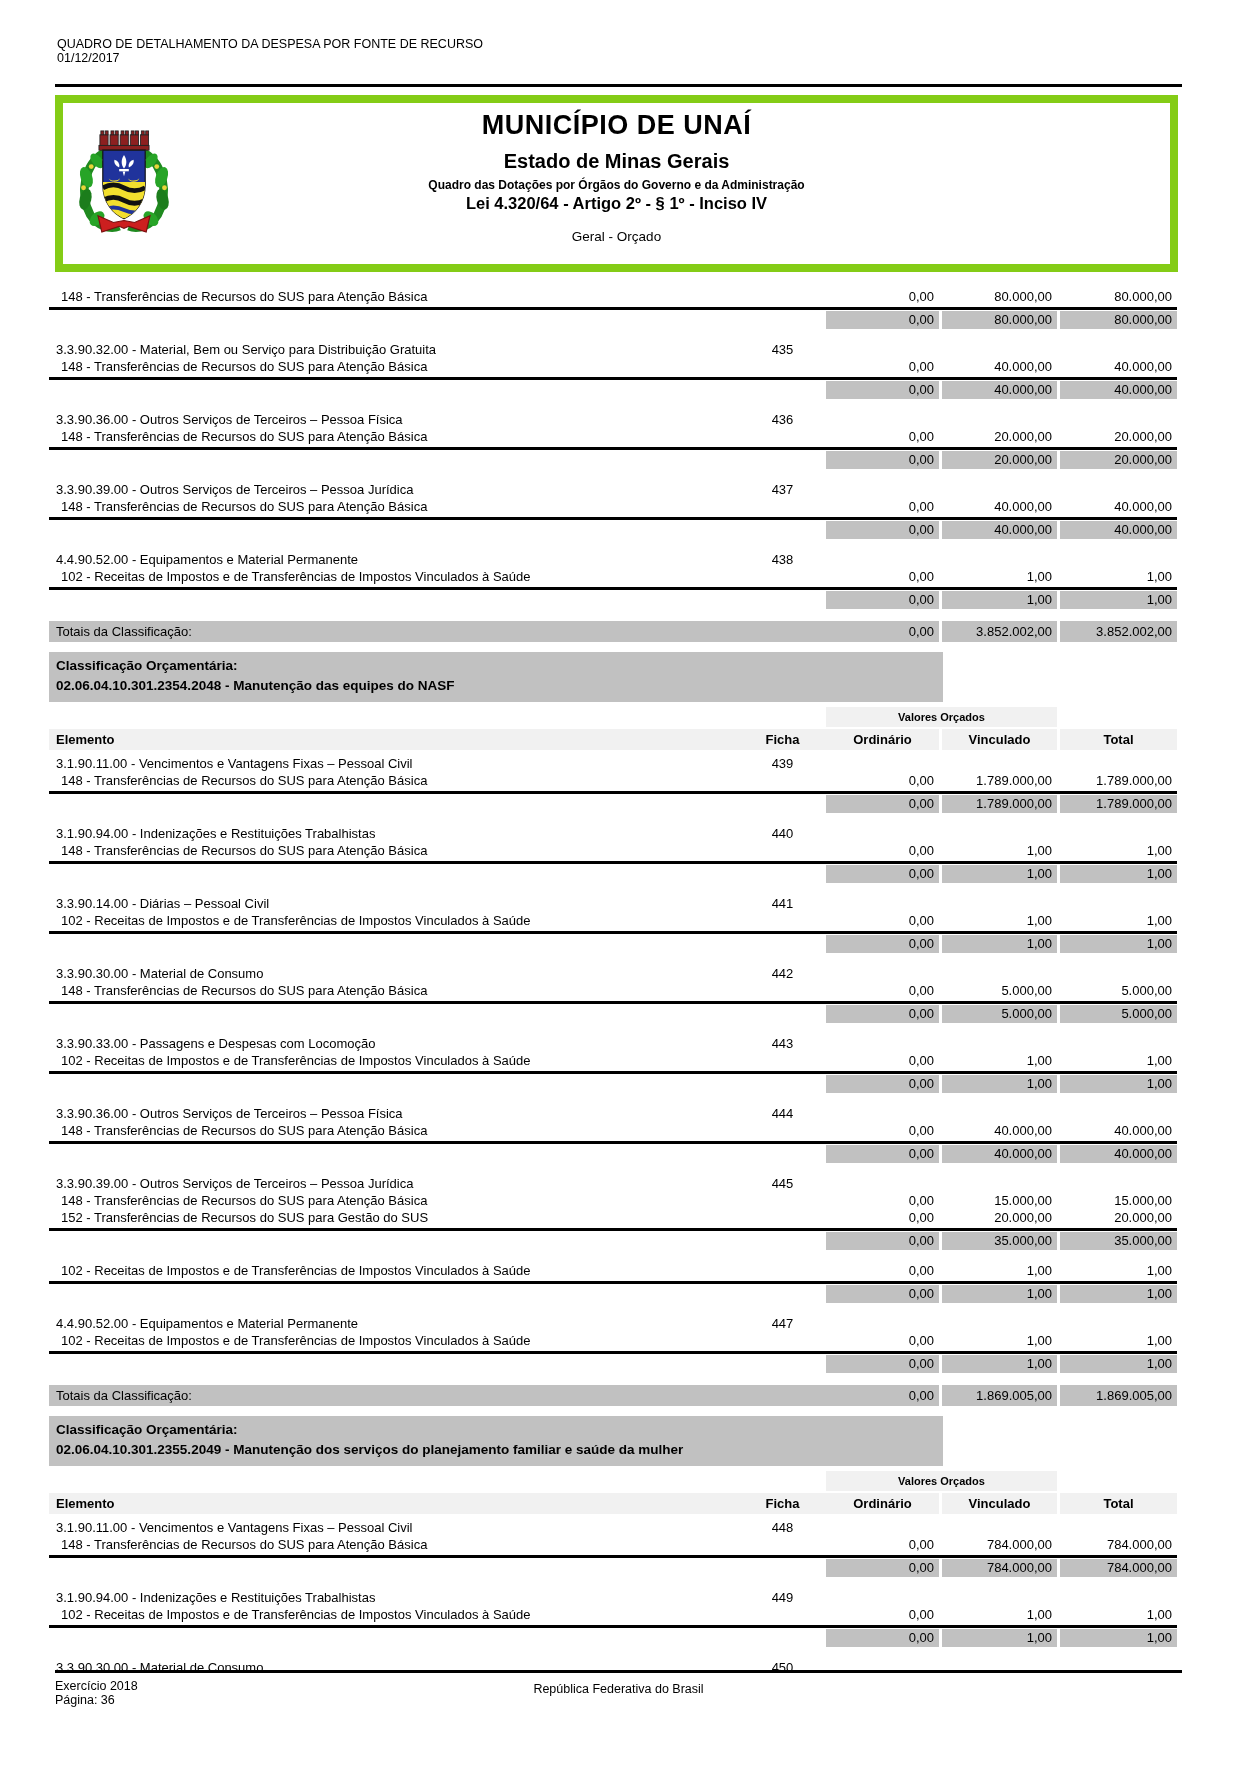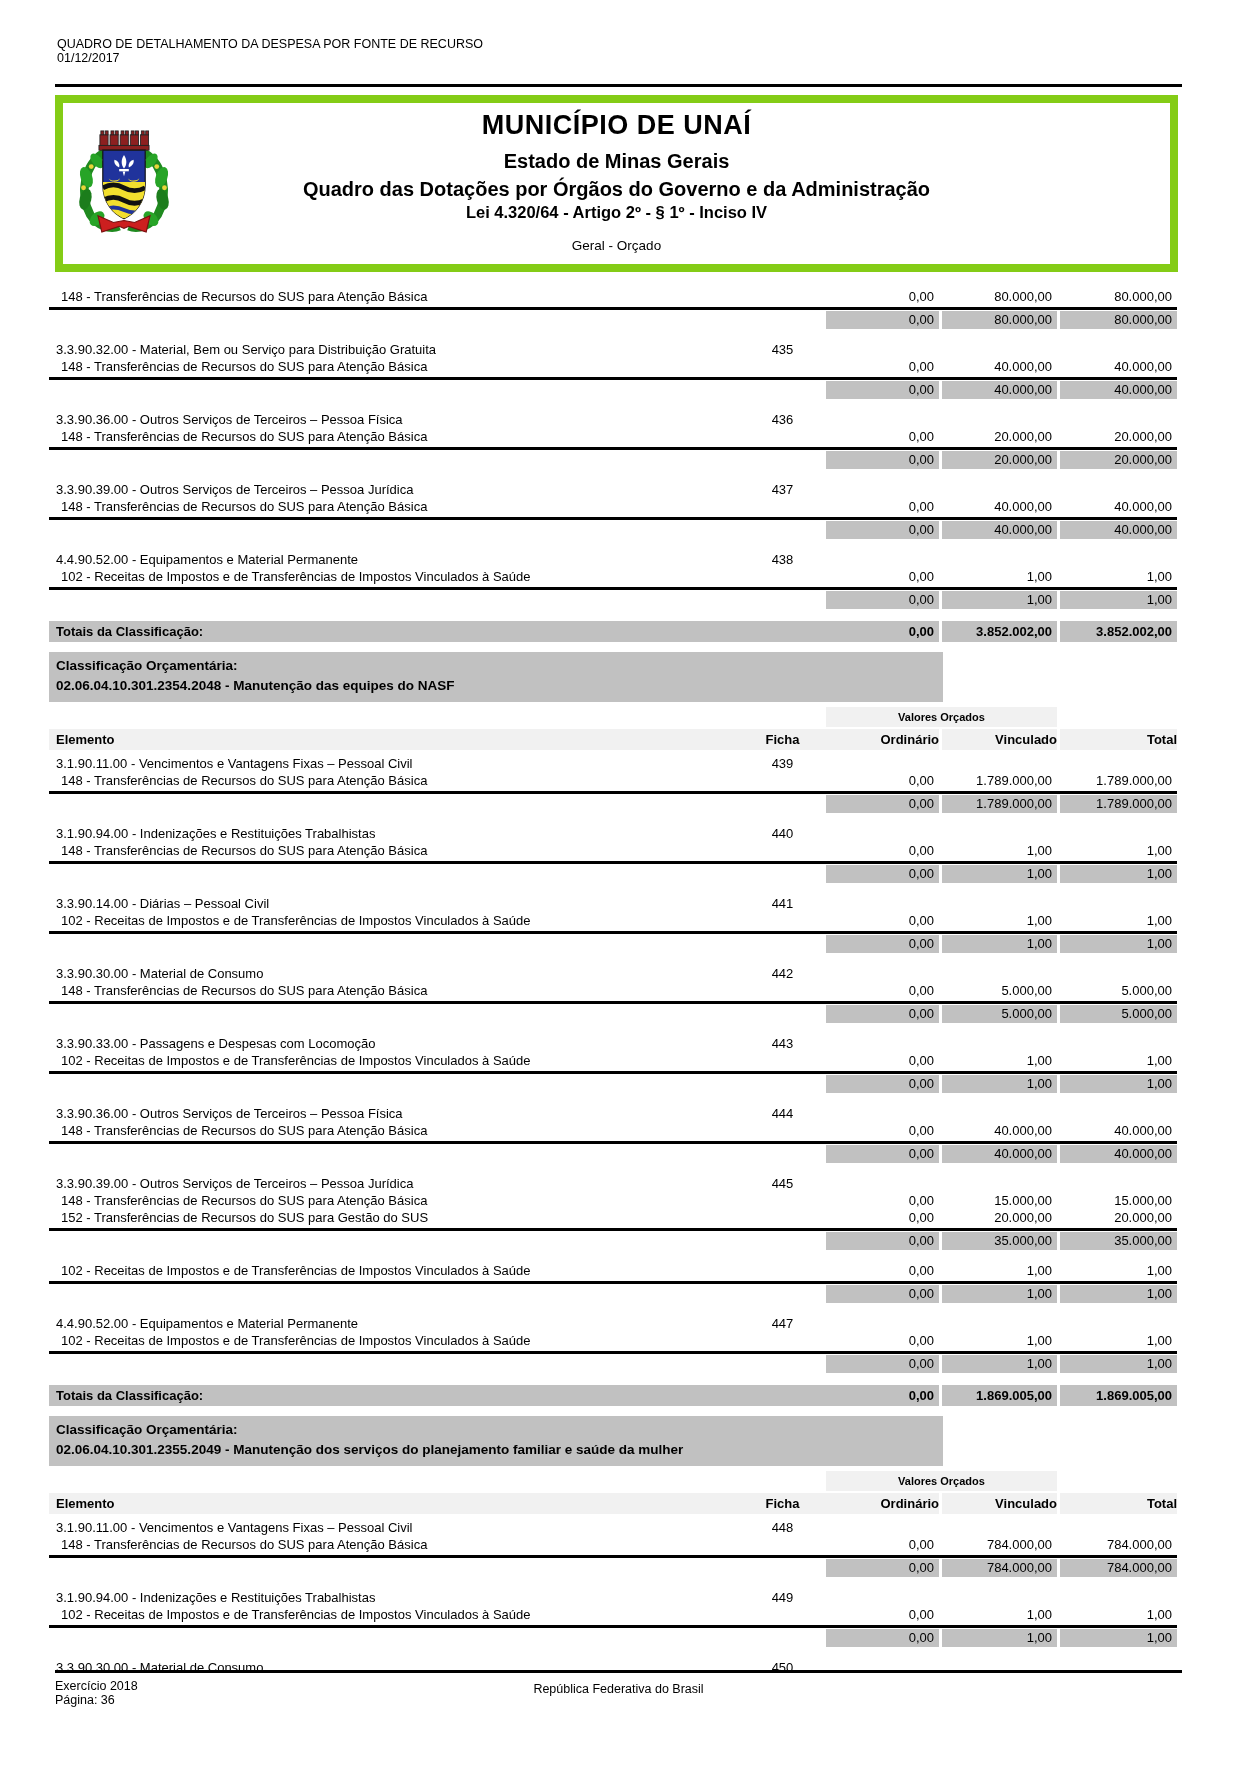--- a/index.html
+++ b/index.html
@@ -9,48 +9,48 @@
   
   .runhead{position:absolute;left:57px;right:59px;top:37px;display:flex;justify-content:space-between;font-size:12.5px;flex-direction:column;}
   .toprule{position:absolute;left:55px;top:84px;width:1127px;height:3px;background:#000;}
 
   
   .hbox{position:absolute;left:55px;top:95px;width:1123px;height:177px;border:8px solid #84cc16;box-sizing:border-box;}
   .crest{position:absolute;left:8px;top:16px;width:106px;height:126px;}
   .titles{text-align:center;}
   .t-mun{font-size:27px;font-weight:bold;margin-top:7px;letter-spacing:.5px;}
   .t-state{font-size:20px;font-weight:bold;margin-top:9px;}
-  .t-rep{font-size:20px;font-weight:bold;margin-top:5px;}
+  .t-rep{font-size:12px;font-weight:bold;margin-top:5px;}
   .t-law{font-size:16.5px;font-weight:bold;margin-top:2px;}
   .t-scope{font-size:13.5px;font-weight:normal;margin-top:16px;}
 
   
   #table-root{position:absolute;left:49px;top:288px;width:1128px;}
   .r{display:flex;width:1128px;font-size:13px;line-height:17px;}
   .ce{width:690px;box-sizing:border-box;padding-left:7px;white-space:nowrap;overflow:hidden;}
   .ce.fonte{padding-left:12px;}
   .cf{width:87px;text-align:center;}
   .co{width:113px;text-align:right;padding-right:5px;box-sizing:border-box;}
   .cv{width:118px;text-align:right;padding-right:5px;box-sizing:border-box;}
   .ct{width:120px;text-align:right;padding-right:5px;box-sizing:border-box;}
   .g{background:#c1c1c1;}
   .gapl{border-left:3px solid #fff;}
   .rule{height:3px;background:#000;margin-top:2px;width:1128px;}
   .sub{line-height:18px;margin:1px 0 12px;}
   .spacer{width:777px;}
-  .totals{font-weight:bold;line-height:21px;margin:8px 0 10px;border-radius:7px;}
+  .totals{font-weight:normal;line-height:21px;margin:8px 0 10px;border-radius:7px;}
   .tleft{width:890px;display:flex;justify-content:space-between;box-sizing:border-box;padding:0 5px 0 7px;background:#c1c1c1;}
   .classband{background:#c1c1c1;font-weight:bold;font-size:13.5px;line-height:20px;padding:4px 0 6px 7px;margin-bottom:5px;width:894px;box-sizing:border-box;}
   .valores-wrap{width:1128px;margin-bottom:2px;}
   .valores{margin-left:777px;width:231px;background:#f1f1f1;text-align:center;font-weight:bold;font-size:11px;line-height:20px;}
   .hdr{font-weight:bold;line-height:21px;margin-bottom:5px;}
   .ce-h{width:777px;display:flex;background:#f1f1f1;box-sizing:border-box;padding-left:7px;}
   .he{flex:1;}
   .hf{width:87px;text-align:center;}
-  .hc{background:#f1f1f1;text-align:right;padding-right:0;}
+  .hc{background:#f1f1f1;text-align:center;padding-right:0;}
 
   
   .footer{position:absolute;left:55px;top:1670px;width:1127px;}
   .footrule{height:3px;background:#000;}
   .footrow{display:flex;justify-content:space-between;font-size:12.5px;margin-top:6px;flex-direction:column;}
   .footcenter{position:absolute;left:0;right:0;text-align:center;font-size:12.5px;margin-top:9px;}
 </style>
 </head>
 <body>
 

